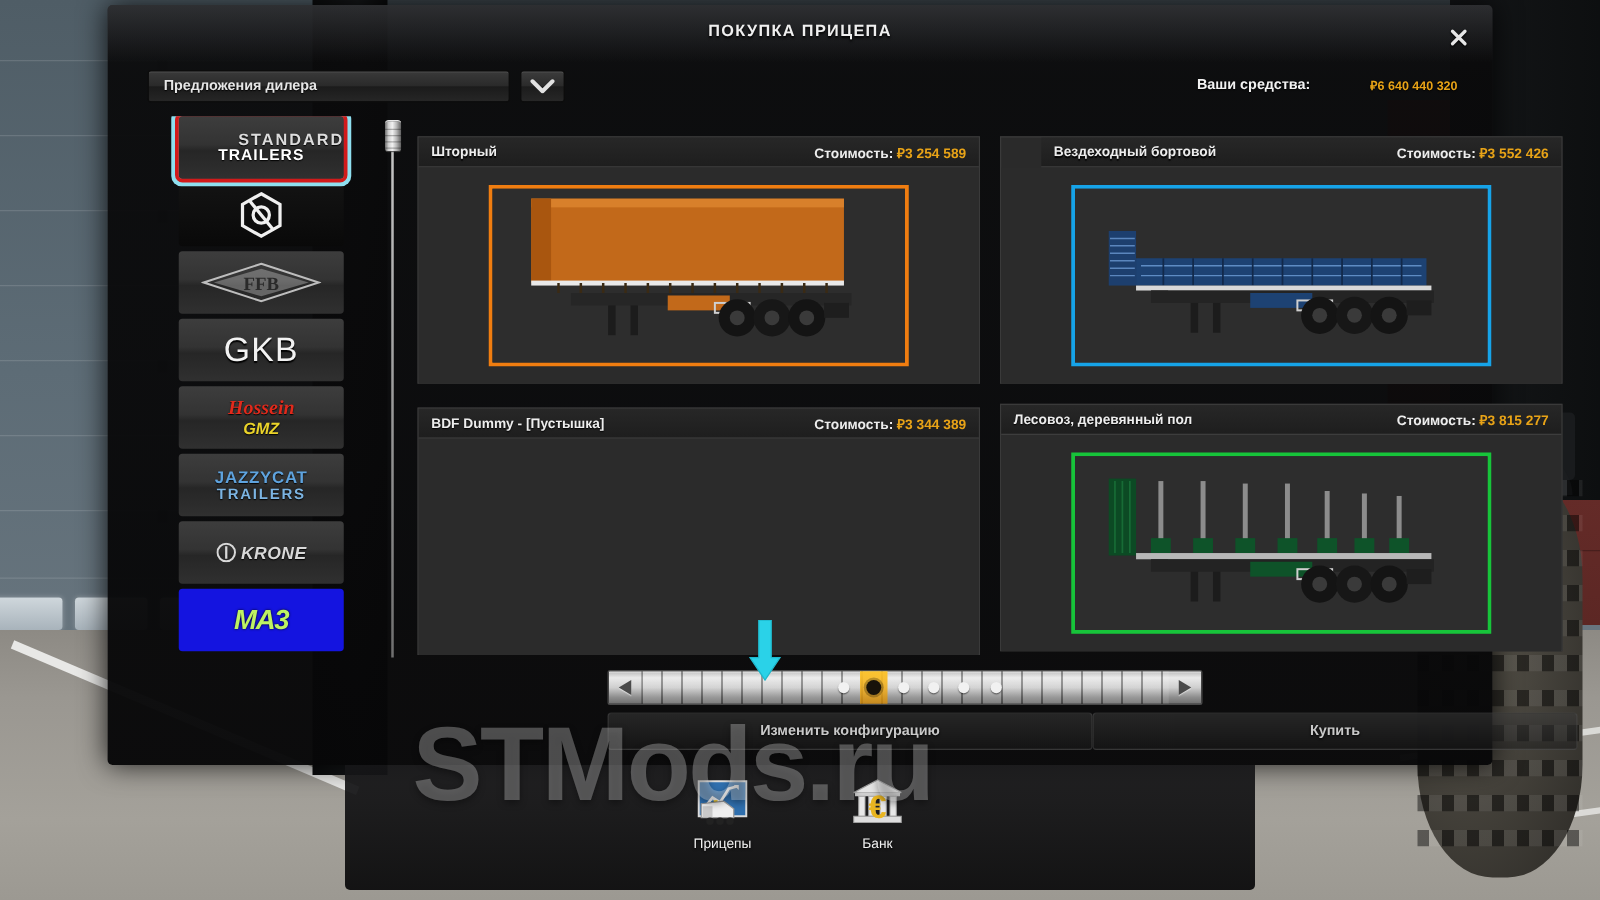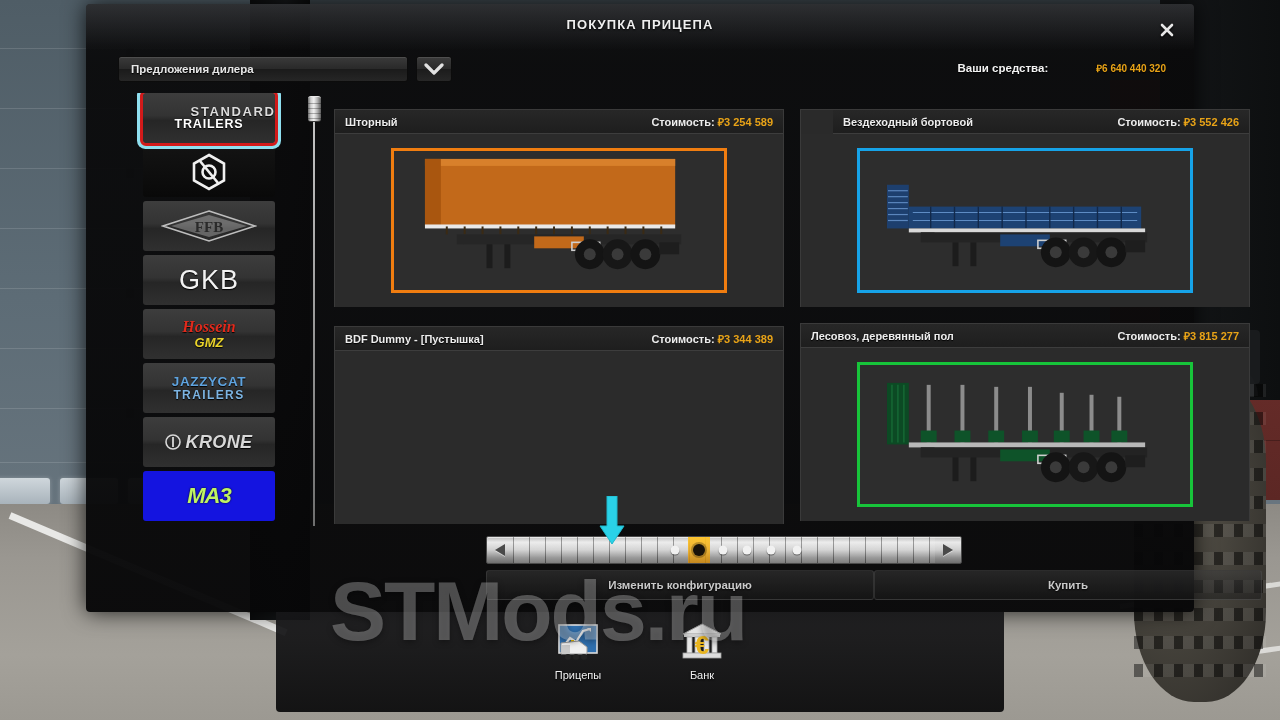--- a/index.html
+++ b/index.html
@@ -86,21 +86,21 @@
   .brand.sel { outline:3px solid #d21a1a; outline-offset:0px;
                box-shadow: 0 0 0 6px #8fdfef; z-index:3; }
   .brand-txt { color:#dcdcdc; font-weight:bold; text-align:center; line-height:1.05; text-shadow:0 1px 1px #000;}
   .b-std1 { font-size:13px; letter-spacing:1.6px;margin-left:48px; }
   .b-std2 { font-size:12.5px; letter-spacing:0.8px; color:#fff; }
   .b-gkb { font-size:27px; letter-spacing:1px; color:#f2f2f2; font-weight:normal; }
   .b-hos1 { font-size:16px; font-style:italic; color:#e02a1c; font-family:"Liberation Serif", serif; font-weight:bold;}
   .b-hos2 { font-size:13px; font-style:italic; color:#ead32a; font-weight:bold; }
   .b-jazz1 { font-size:13.5px; color:#5fa3de; letter-spacing:0.6px; }
   .b-jazz2 { font-size:12px; color:#7cb4e2; letter-spacing:1.4px; }
-  .b-krone { font-size:18px; color:#d8d8d8; font-style:italic; letter-spacing:0.4px; }
+  .b-krone { font-size:14px; color:#d8d8d8; font-style:italic; letter-spacing:0.4px; }
   .b-maz { font-size:22px; color:#bef264; font-style:italic; letter-spacing:-1px; font-weight:bold;
            text-shadow:0 0 2px #000; }
 
   
   .scrollbar { position:absolute; left:222px; top:92px; width:12px; height:432px; }
   .scroll-track { position:absolute; left:5px; top:10px; width:2px; height:420px;
     background: linear-gradient(180deg,#c8c8c8,#6f6f6f); }
   .scroll-thumb { position:absolute; left:0px; top:0px; width:13px; height:26px; cursor:pointer;
     border-radius:3px;
     background: linear-gradient(90deg,#6d6d6d 0%, #cfcfcf 22%, #f1f1f1 45%, #b9b9b9 70%, #5d5d5d 100%);

